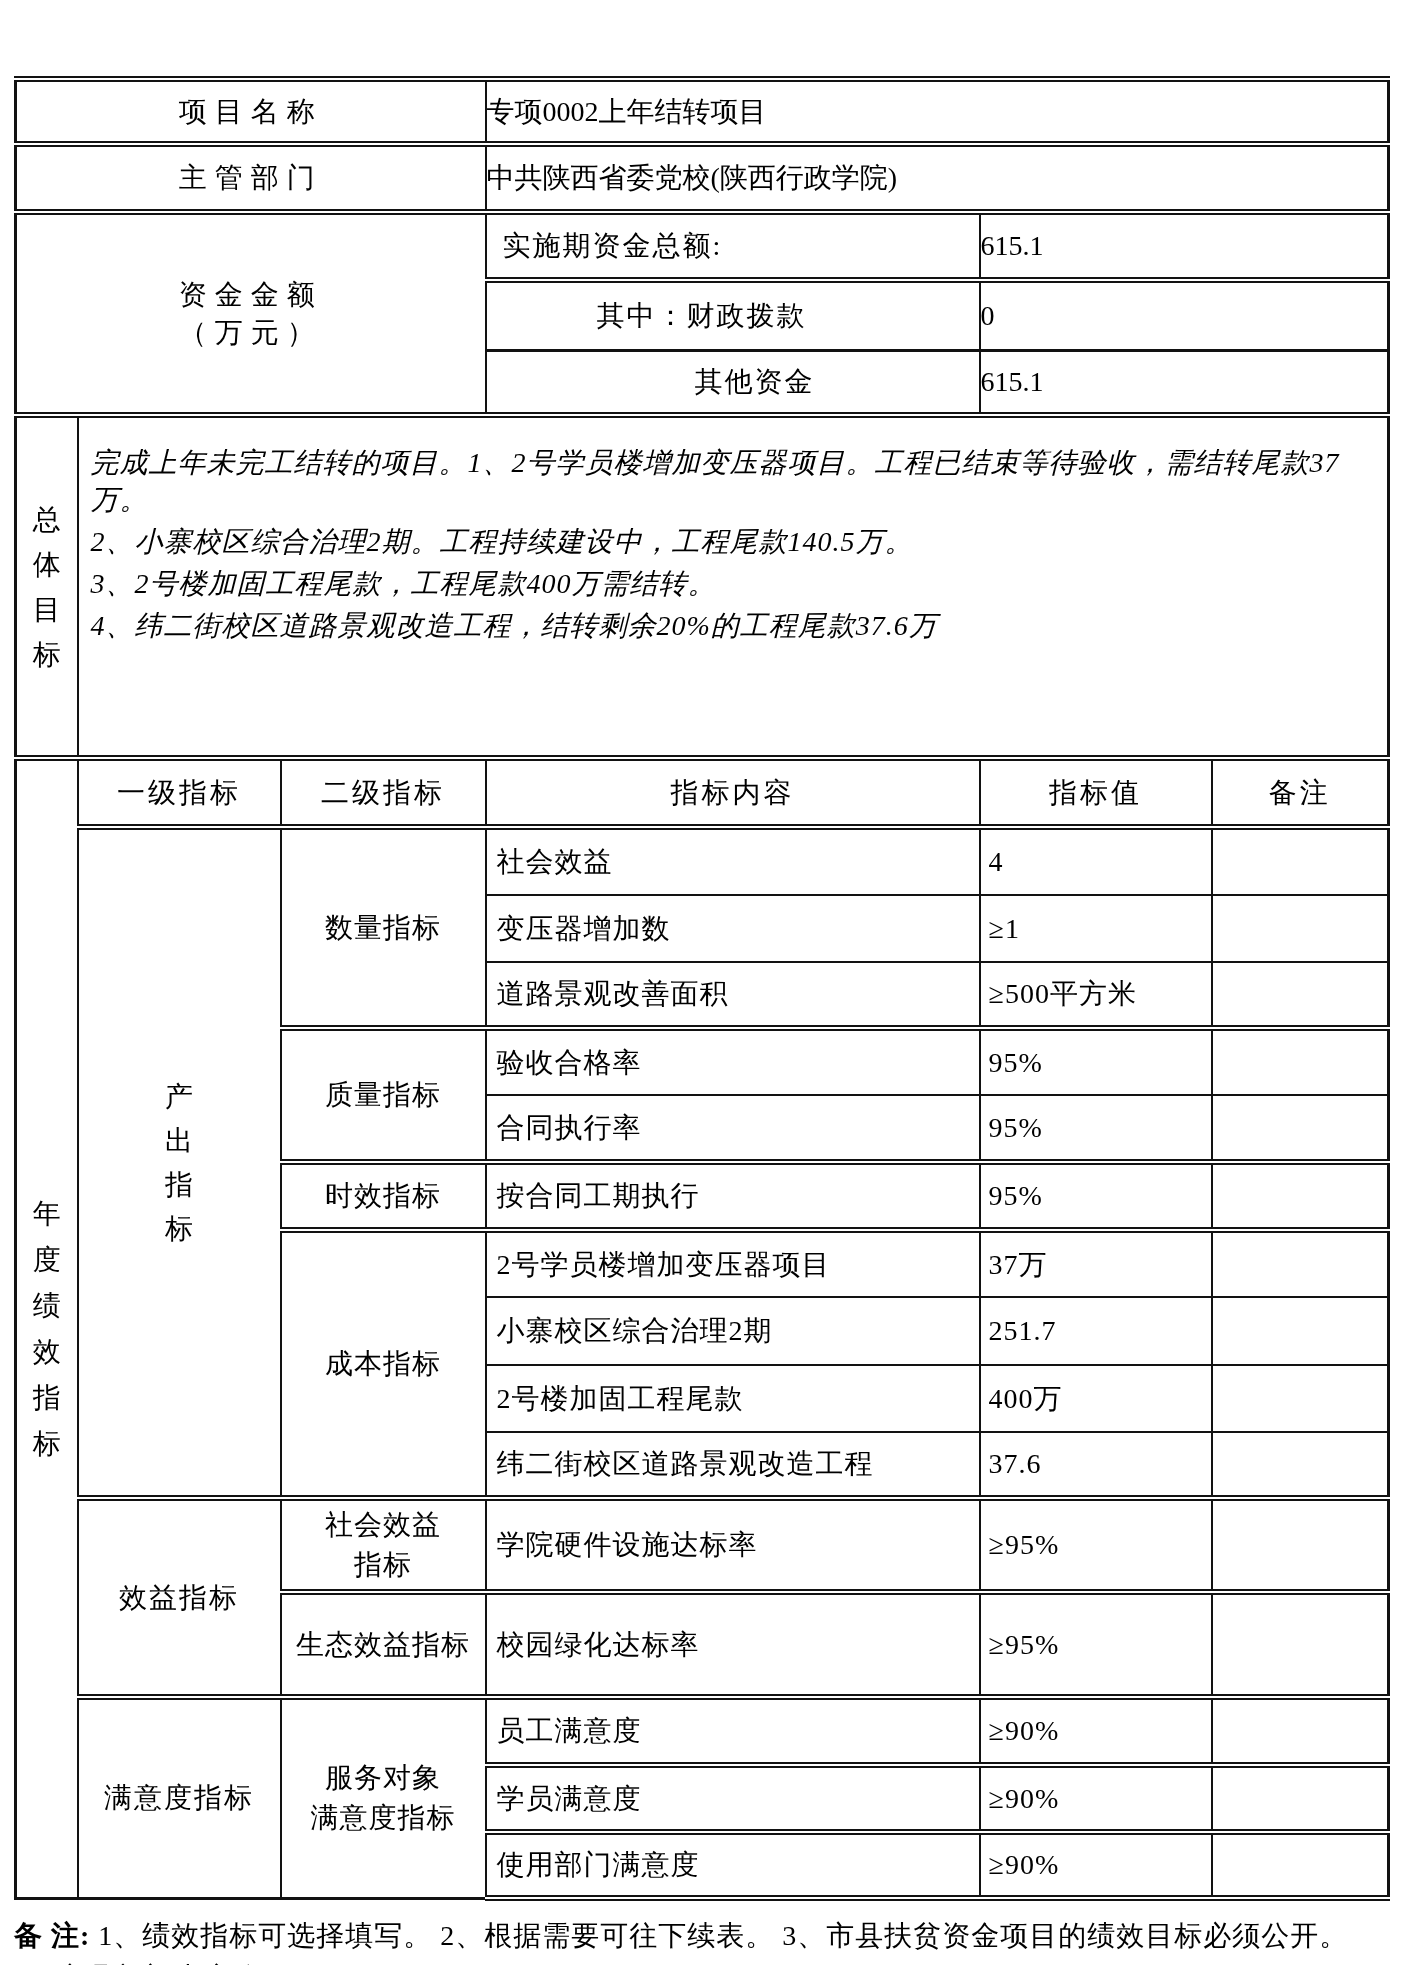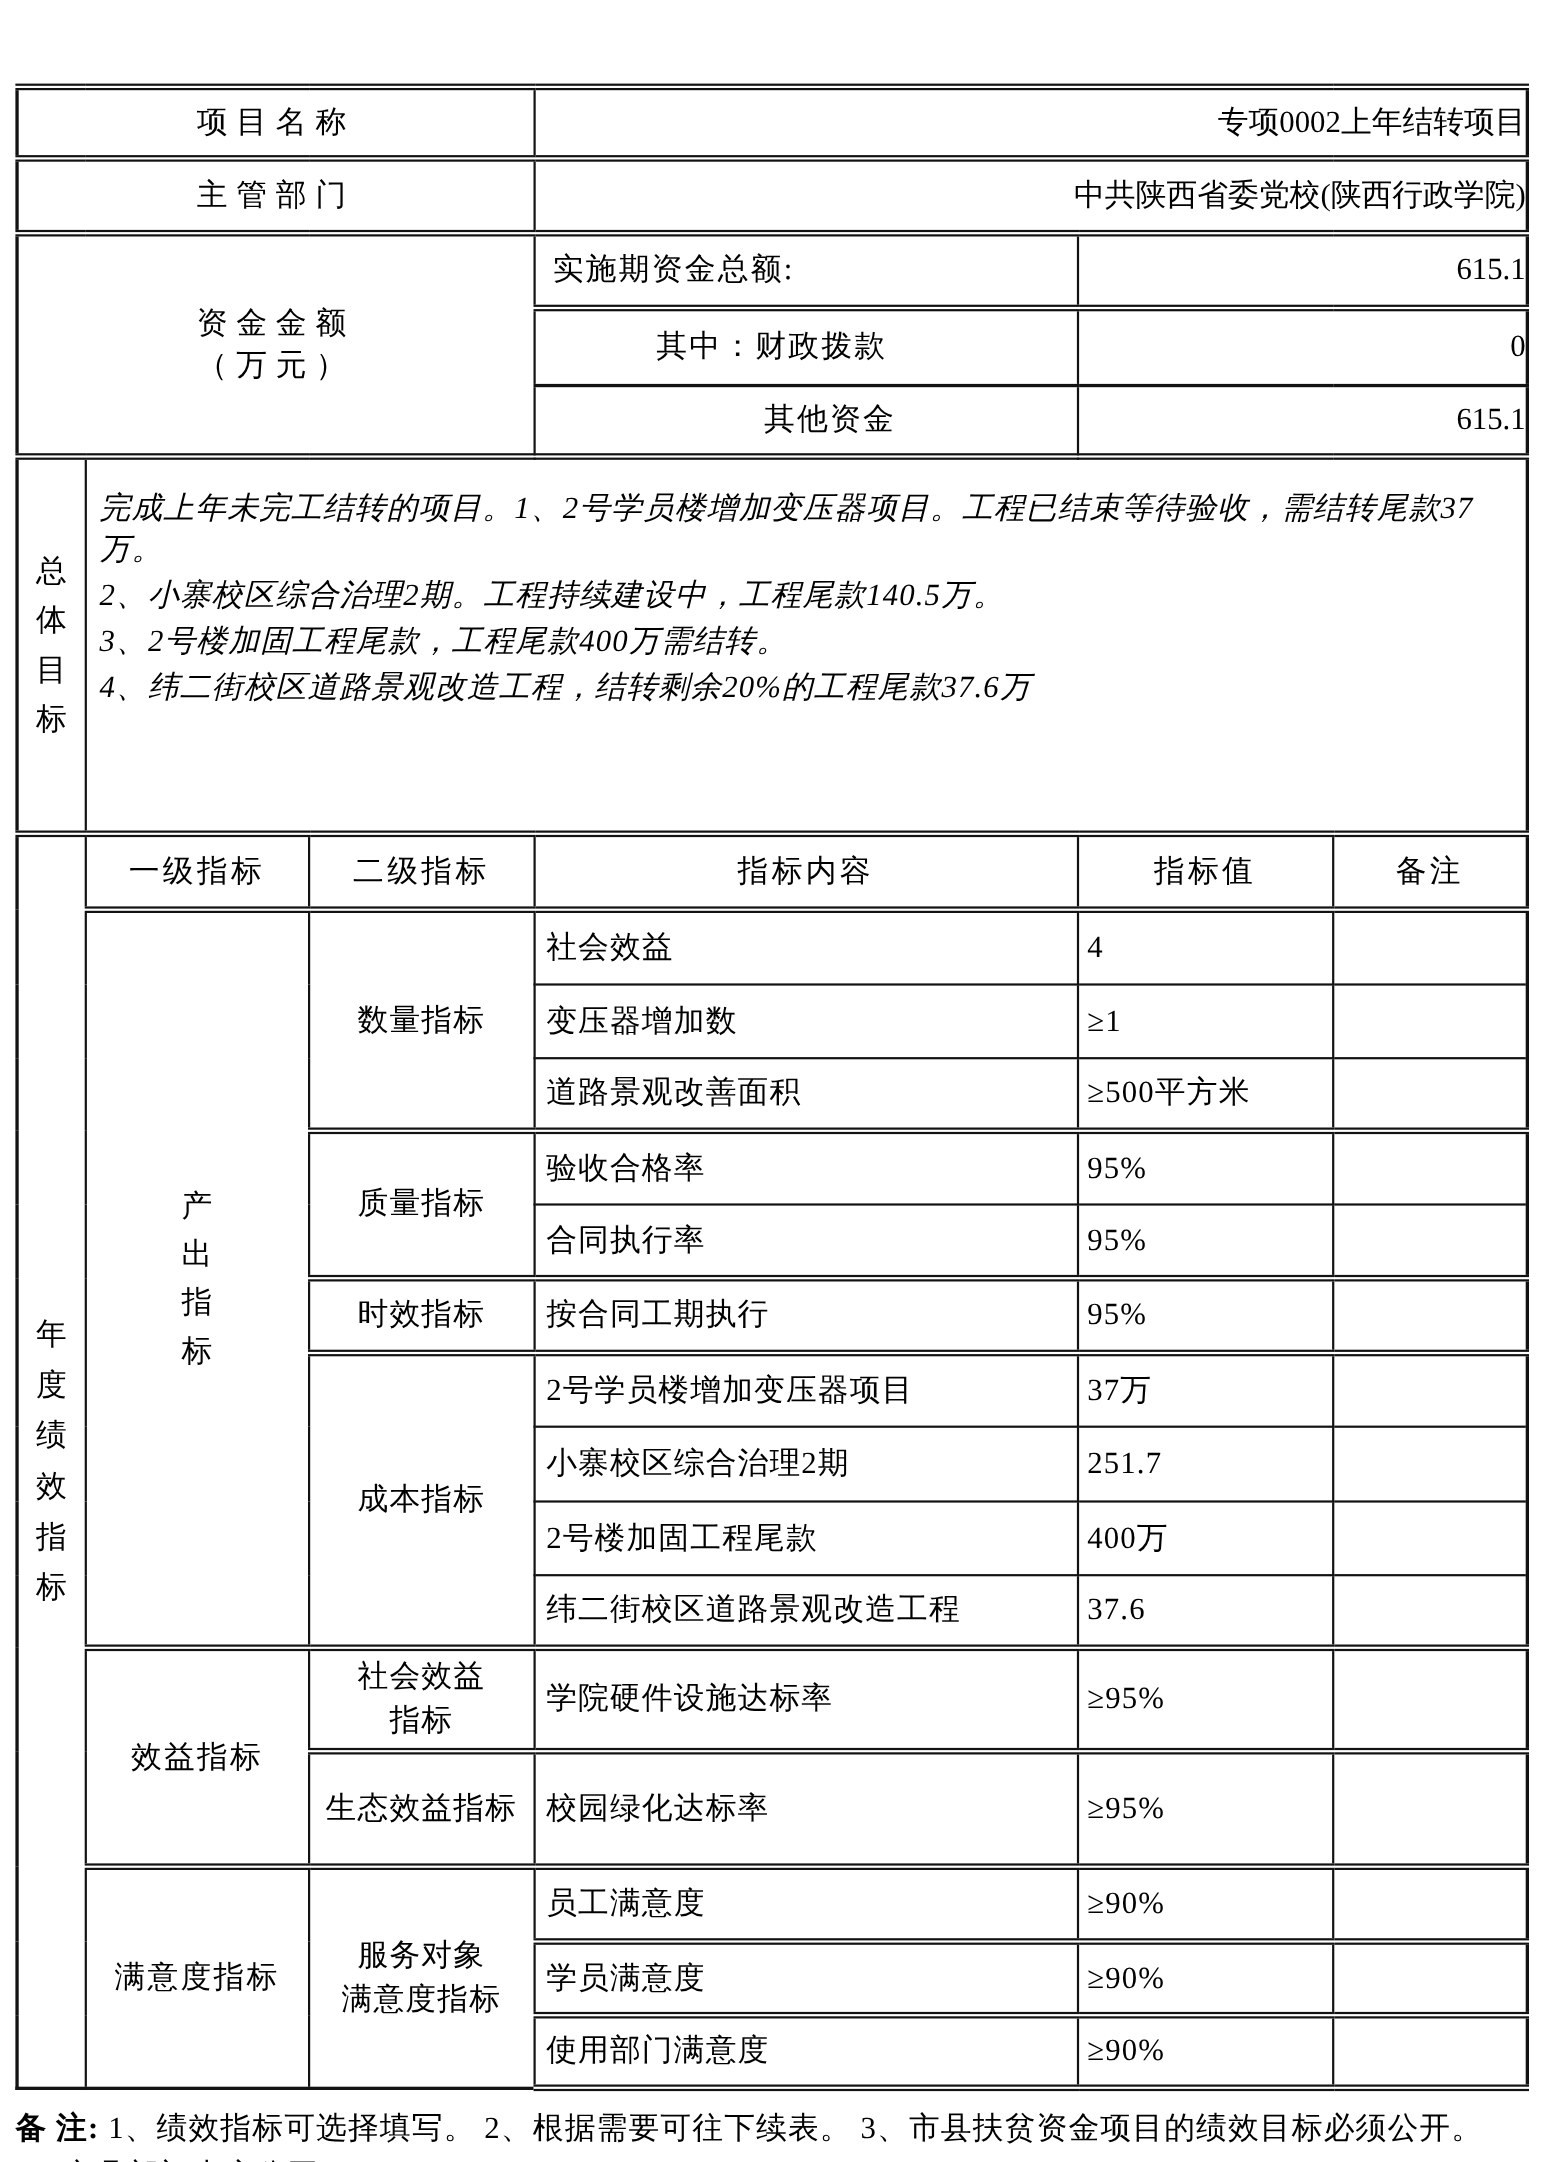--- a/index.html
+++ b/index.html
@@ -19,21 +19,21 @@
   }
   td {
     border: 2px solid #121212; font-size: 28px; padding: 0;
     vertical-align: middle; overflow: hidden; line-height: 1.35;
   }
   tr.bt-d > td { border-top: 6px double #121212; }
   tr.bt-s > td { border-top: 2px solid #121212; }
   tr.bt-s3 > td { border-top: 3px solid #121212; }
   tr.bb-d > td { border-bottom: 6px double #121212; }
 
-  .c-center { text-align: right; padding-left: 28px; }
+  .c-center { text-align: left; }
   .label-sp { text-align: center; letter-spacing: 8px; }
   .pre { white-space: pre-line; }
   .money-label { text-align: left; letter-spacing: 2px; }
   .pl-a { padding-left: 16px; margin-top: 44px; }
   .pl-b { padding-left: 110px; }
   .pl-c { padding-left: 208px; }
 
   .goal-cell { vertical-align: top; padding: 26px 46px 0 12px; letter-spacing: 1px; font-style: italic; }
   .goal-line { margin: 0 0 5px 0; line-height: 37px; }
 

